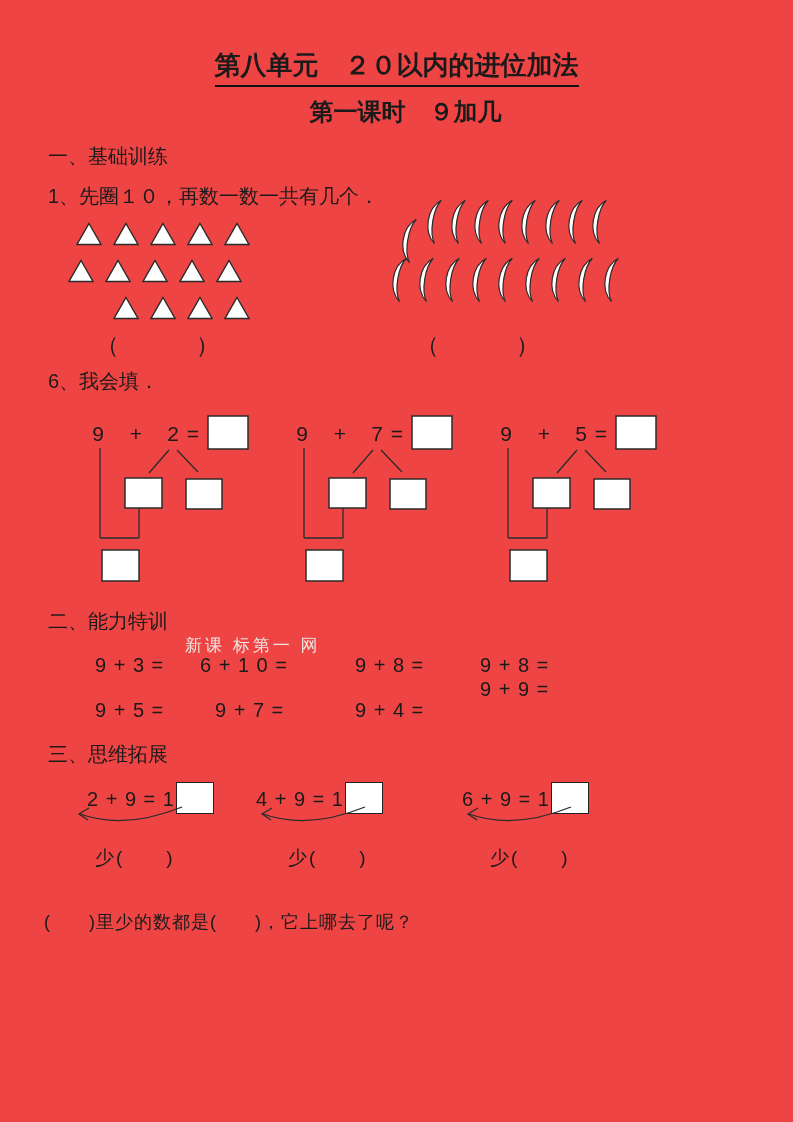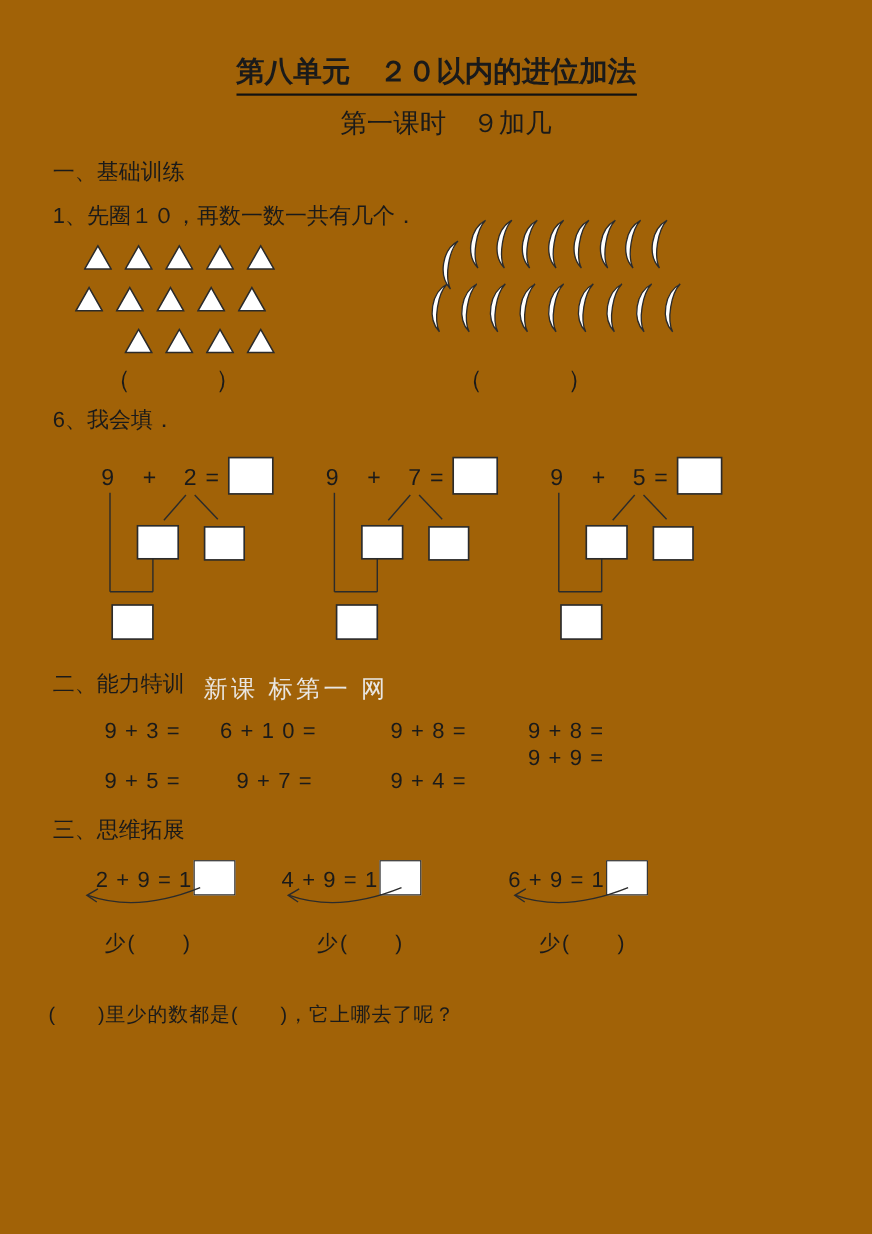--- a/index.html
+++ b/index.html
@@ -1,25 +1,25 @@
 <!DOCTYPE html>
 <html><head>
 <meta charset="utf-8">
 <style>
   html,body { margin:0; padding:0; background:#fff; }
   .page {
-    position:relative; width:793px; height:1122px; background:#a16207;
+    position:relative; width:793px; height:1122px; background:#ef4444;
     font-family:"Liberation Sans","DejaVu Sans",sans-serif; color:#1a1a1a;
     overflow:hidden;
   }
   .abs { position:absolute; }
   .center { left:0; right:0; text-align:center; }
   .title { top:48px; font-size:26px; font-weight:bold; }
   .title span { display:inline-block; border-bottom:2px solid #111; padding-bottom:2px; }
-  .subtitle { top:96px; font-size:24px; font-weight:400;margin-left:18px; }
+  .subtitle { top:96px; font-size:24px; font-weight:700;margin-left:18px; }
   .h-sec { font-size:20px; }
   .body-t { font-size:20px; }
 
   
   #triangles { left:68px; top:222px; }
   .tri-row { display:flex; gap:11px; margin-bottom:9px; }
   .tri svg polygon { fill:#fff; stroke:#2b2b2b; stroke-width:1.4; }
 
   
   #moons { left:0; top:0; width:0; height:0; }
@@ -27,21 +27,21 @@
   .moon svg path { fill:#fff; stroke:#2b2b2b; stroke-width:1.2; }
 
   .paren-ans { font-size:23px; letter-spacing:2px; }
 
   
   .decomp { position:absolute; top:410px; width:180px; height:180px; }
   .decomp text { font-size:21px; fill:#1a1a1a; text-anchor:middle; font-family:inherit; }
   .decomp line { stroke:#2b2b2b; stroke-width:1.3; }
   .decomp rect { fill:#fff; stroke:#2b2b2b; stroke-width:1.5; }
 
-  .watermark { color:#e9e6e2; font-size:22px; letter-spacing:3px; }
+  .watermark { color:#e9e6e2; font-size:17px; letter-spacing:3px;margin-top:22px; }
   .eqcell { position:absolute; font-size:20px; letter-spacing:1px; white-space:pre; }
 
   
   .think-item { position:absolute; top:782px; font-size:20px; letter-spacing:1px; white-space:nowrap; }
   .ans-box { display:inline-block; width:36px; height:30px; border:1.6px solid #222; background:#fff;
              vertical-align:-8px; margin-left:1px; }
   .arrow { position:absolute; top:804px; }
   .arrow path { stroke:#2b2b2b; stroke-width:1.3; fill:none; }
   .note { position:absolute; top:845px; font-size:19px; letter-spacing:2px; }
   .footer-t { left:44px; top:910px; font-size:18px; letter-spacing:1px; }

